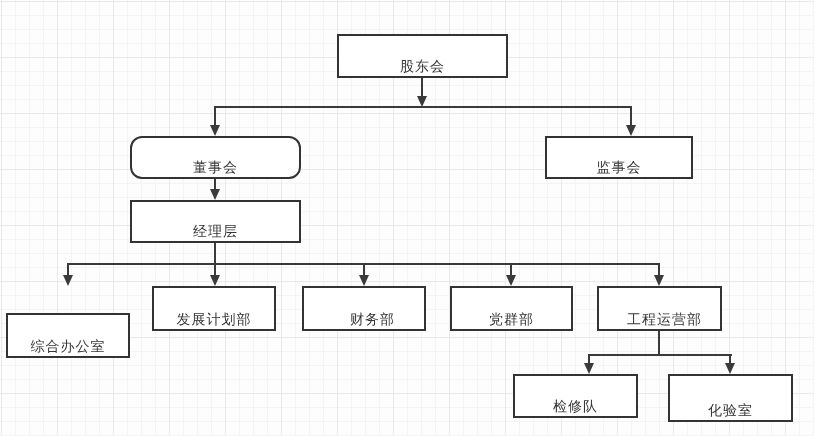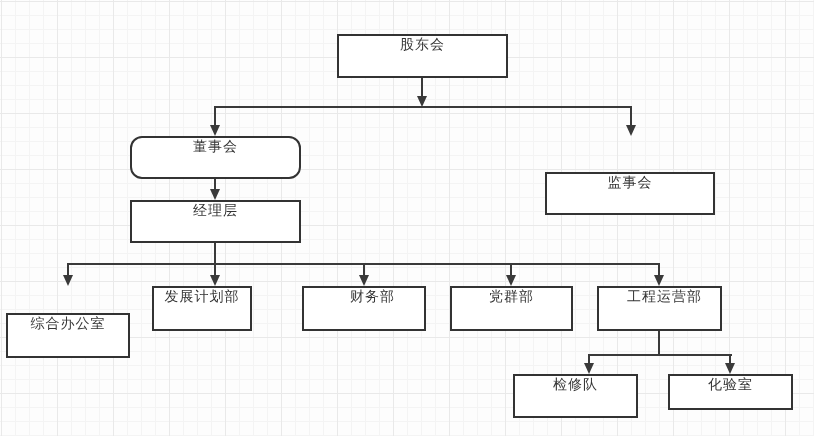--- a/index.html
+++ b/index.html
@@ -20,21 +20,21 @@
       linear-gradient(90deg, #f4f4f4 1px, transparent 1px);
     background-size: 56px 56px, 56px 56px, 14px 14px, 14px 14px;
     background-position: 1px 1px;
   }
   .node {
     position: absolute;
     box-sizing: border-box;
     background: #ffffff;
     border: 2px solid #333333;
     display: flex;
-    align-items: flex-start;
+    align-items: flex-end;
     justify-content: center;
     font-size: 14px;
     color: #353535;
     letter-spacing: 1px;
     cursor: default;
   }
   .line {
     position: absolute;
     background: #3a3a3a;
   }
@@ -42,29 +42,29 @@
     position: absolute;
     width: 0;
     height: 0;
     border-left: 5px solid transparent;
     border-right: 5px solid transparent;
     border-top: 11px solid #3a3a3a;
   }
   
   #n0  { left:337px; top:34px;  width:171px; height:44px; }
   #n1  { left:130px; top:136px; width:171px; height:43px;border-radius:12px; }
-  #n2  { left:545px; top:136px; width:170px; height:43px;margin-top:36px; }
+  #n2  { left:545px; top:136px; width:148px; height:43px; }
   #n3  { left:130px; top:200px; width:171px; height:43px; }
   #n4  { left:6px;   top:286px; width:124px; height:45px;margin-top:27px; }
-  #n5  { left:152px; top:286px; width:100px; height:45px; }
+  #n5  { left:152px; top:286px; width:124px; height:45px; }
   #n6  { left:302px; top:286px; width:124px; height:45px;padding-left:17px; }
   #n7  { left:450px; top:286px; width:123px; height:45px; }
   #n8  { left:597px; top:286px; width:125px; height:45px;padding-left:10px; }
   #n9  { left:513px; top:374px; width:125px; height:44px; }
-  #n10 { left:668px; top:374px; width:125px; height:36px; }
+  #n10 { left:668px; top:374px; width:125px; height:48px; }
 </style>
 </head>
 <body>
 
 <div id="canvas">
 
   <div class="line" style="left:421px; top:77px;  width:2px; height:19px;"></div>
   <div class="ah" style="left:417px; top:96px;"></div>
 
   <div class="line" style="left:214px; top:106px; width:418px; height:2px;"></div>

